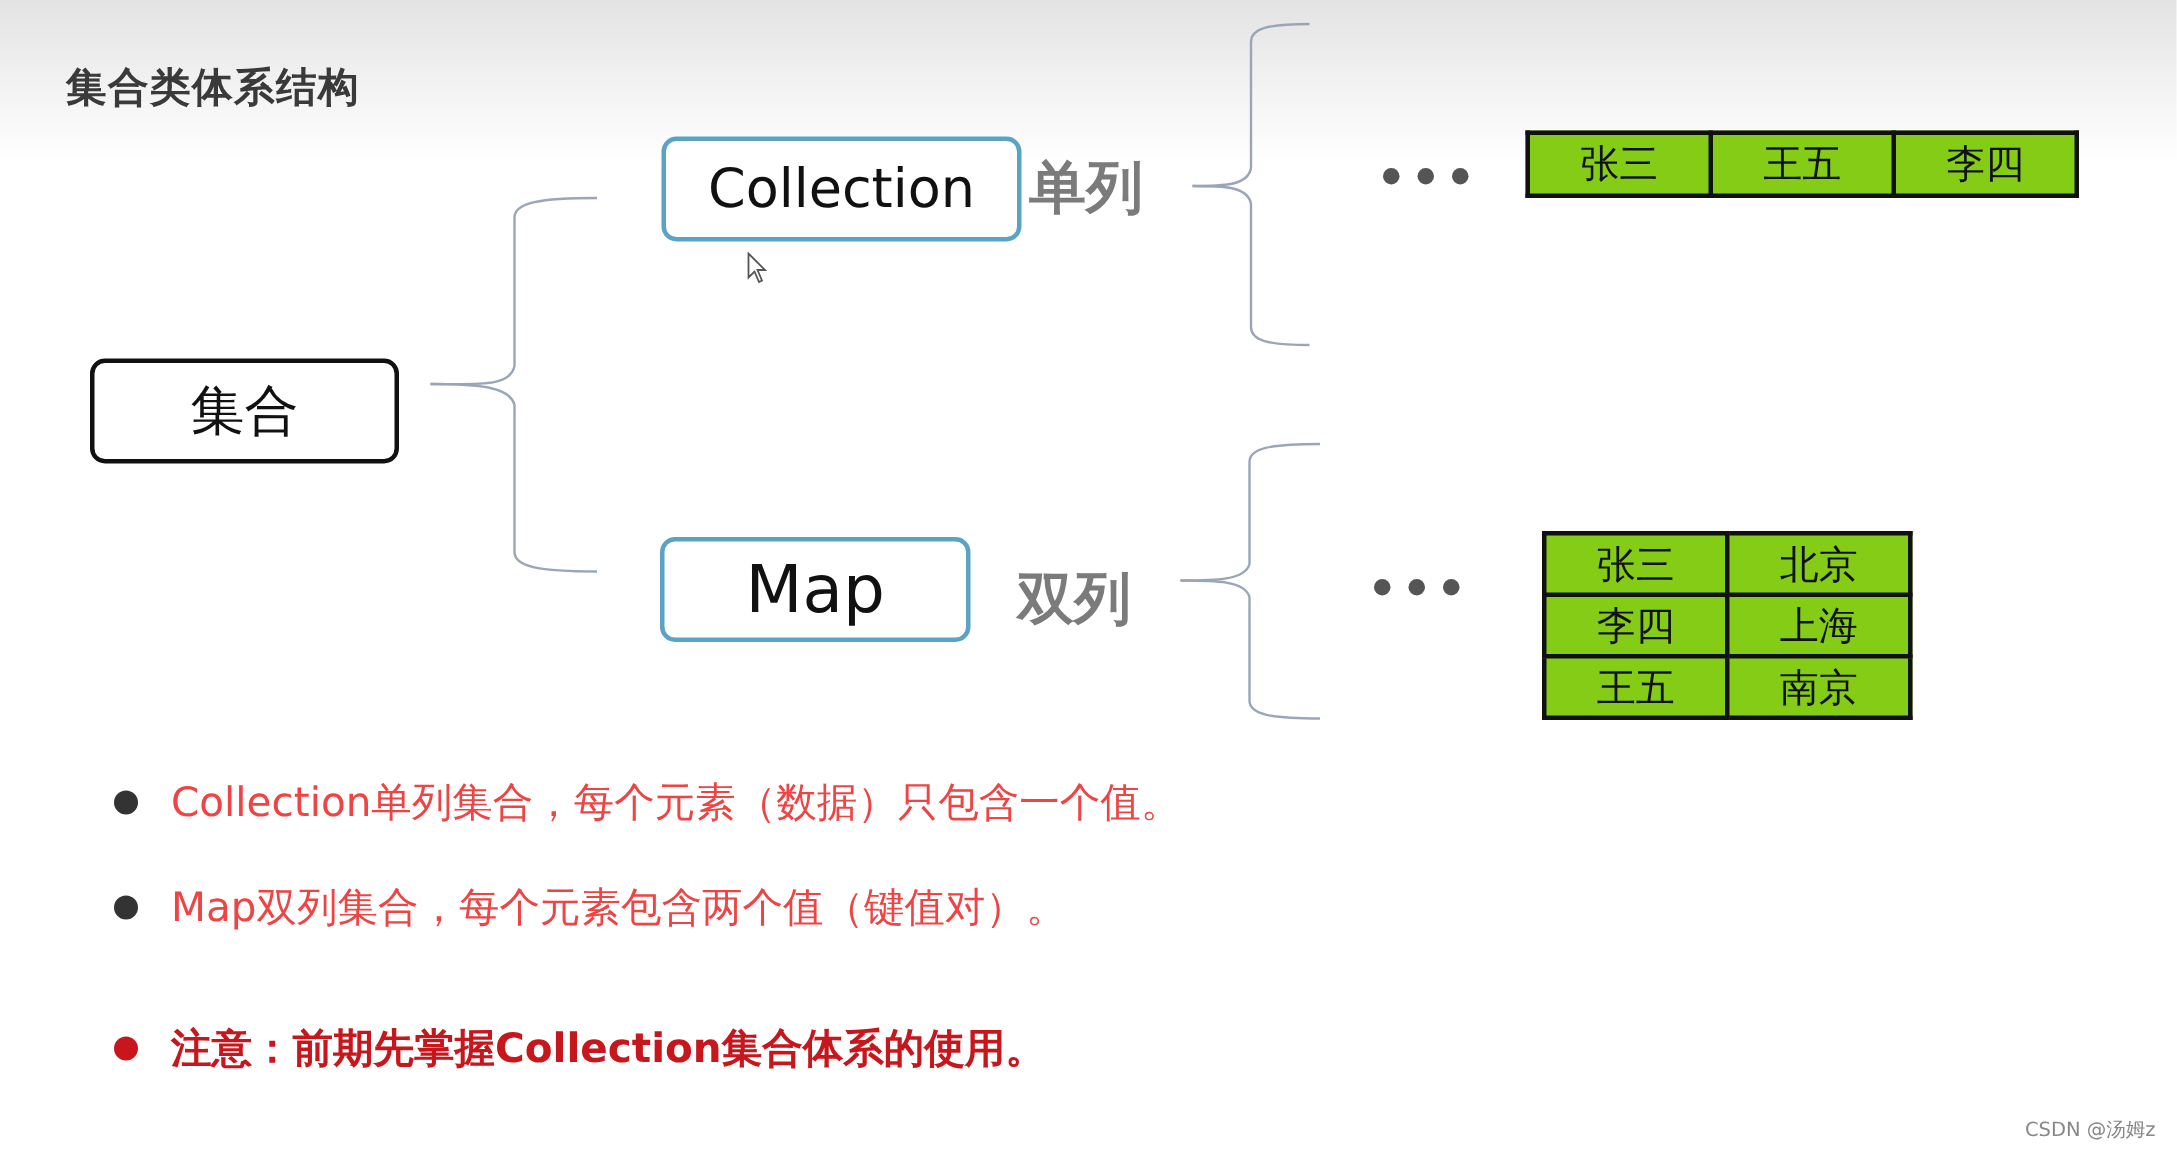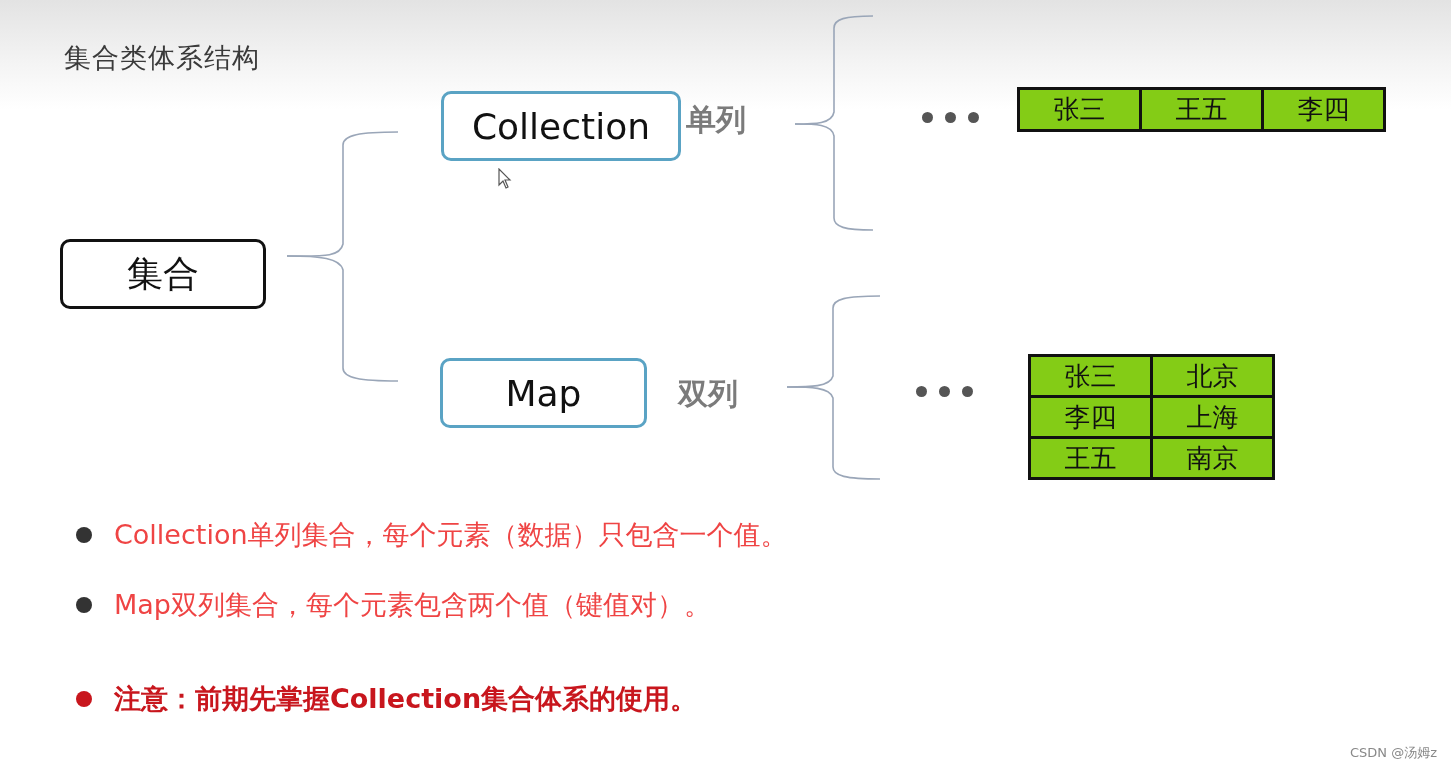--- a/index.html
+++ b/index.html
@@ -5,45 +5,45 @@
   * { margin: 0; padding: 0; box-sizing: border-box; }
   html, body { width: 1451px; height: 770px; overflow: hidden; }
   body {
     position: relative;
     font-family: "DejaVu Sans", "Liberation Sans", sans-serif;
     background: linear-gradient(to bottom, #e3e3e3 0px, #f3f3f3 60px, #ffffff 110px, #ffffff 100%);
     color: #111;
   }
   .abs { position: absolute; }
   .title {
-    left: 64px; top: 40px;
-    font-size: 27px; font-weight: normal; color: #3a3a3a; letter-spacing: 1px;
+    left: 44px; top: 40px;
+    font-size: 27px; font-weight: bold; color: #3a3a3a; letter-spacing: 1px;
   }
   .box {
     display: flex; align-items: center; justify-content: center;
     background: #fff;
   }
   .box-root {
     left: 60px; top: 215px; width: 206px; height: 70px;
     border: 3px solid #111; border-radius: 10px;
     font-size: 36px;
     margin-top: 24px;
   }
   .box-coll {
     left: 441px; top: 91px; width: 240px; height: 70px;
     border: 3px solid #5aa3c4; border-radius: 10px;
     font-size: 36px;
   }
   .box-map {
     left: 440px; top: 358px; width: 207px; height: 70px;
     border: 3px solid #5aa3c4; border-radius: 10px;
-    font-size: 36px;
+    font-size: 44px;
   }
   .tag {
-    font-size: 30px; font-weight: bold; color: #7b7b7b;
+    font-size: 38px; font-weight: bold; color: #7b7b7b;
   }
   .tag-single { left: 686px; top: 100px; }
   .tag-double { left: 678px; top: 374px; }
   .dots {
     display: flex; gap: 12px;
   }
   .dots span {
     width: 11px; height: 11px; border-radius: 50%; background: #555;
     display: block;
   }

